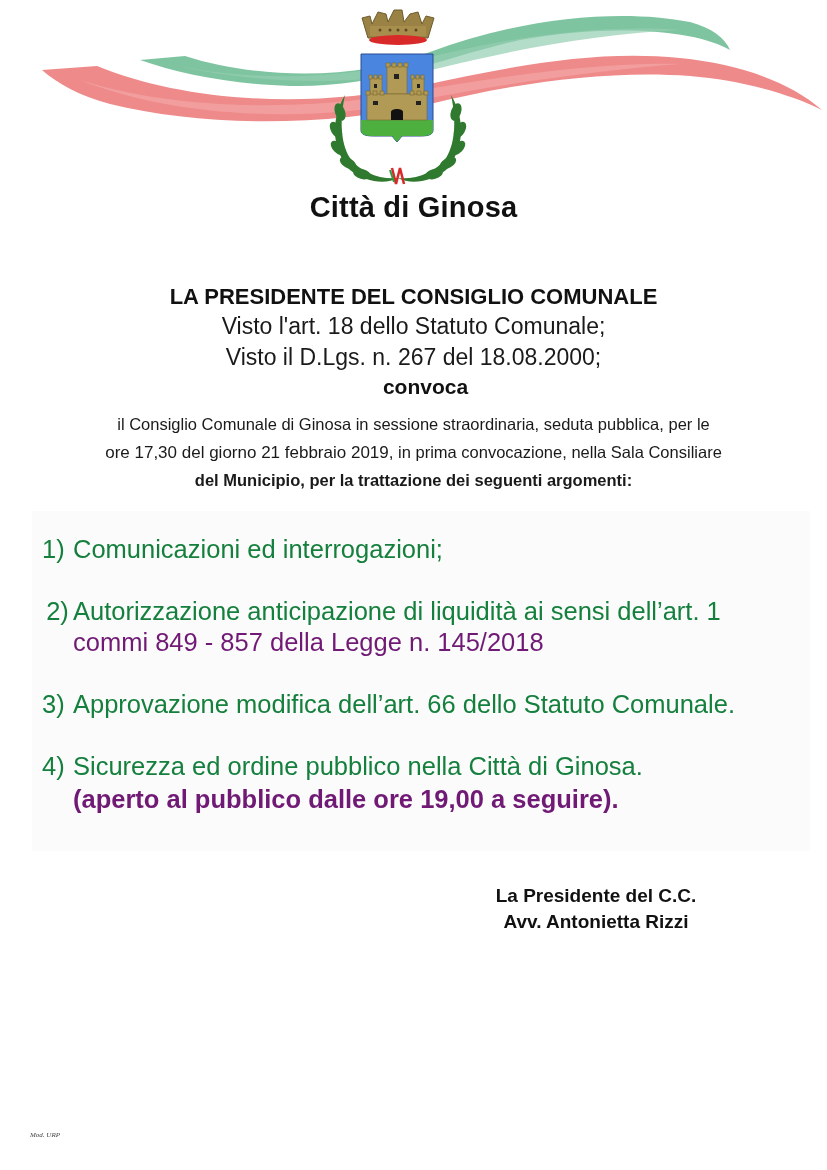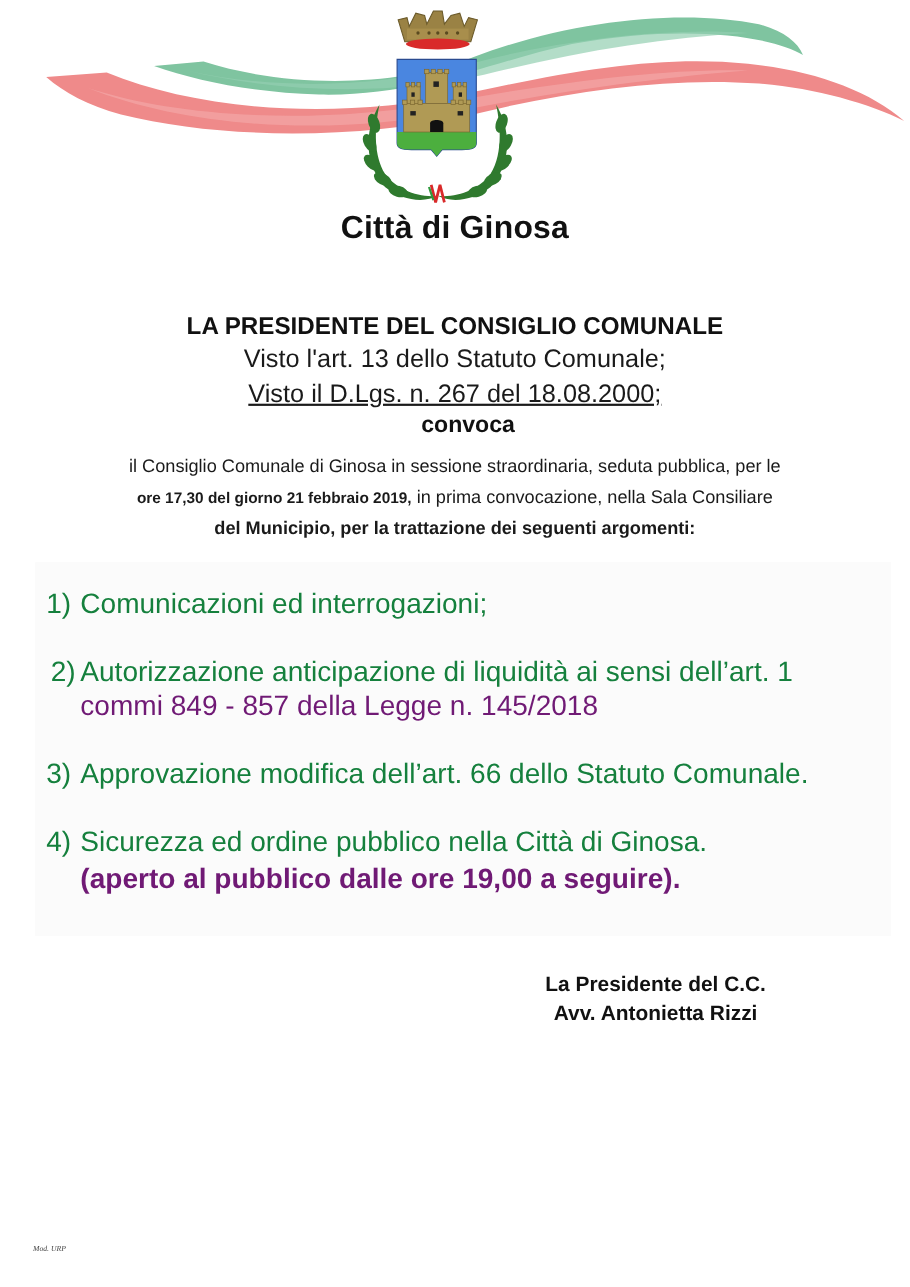--- a/index.html
+++ b/index.html
@@ -3,27 +3,27 @@
   <meta charset="utf-8">
   <style>
     html, body { margin:0; padding:0; background:#ffffff; }
     body { width:827px; height:1170px; position:relative; overflow:hidden; font-family:"Liberation Sans", sans-serif; color:#111; }
     #header-art { position:absolute; left:0; top:0; width:827px; height:200px; }
     .center-line { position:absolute; left:0; width:827px; text-align:center; white-space:nowrap; }
     #city-name { top:191px; font-size:29px; font-weight:bold; color:#111; letter-spacing:0.2px; }
     #title { top:284px; font-size:22px; font-weight:bold; color:#111; }
     .visto { font-size:23px; color:#1a1a1a; }
     #visto1 { top:313px; }
-    #visto2 { top:344px;text-decoration:underline; }
+    #visto2 { top:344px; }
     #convoca { top:375px; font-size:21px; font-weight:bold; color:#111;margin-left:12px; }
     .para { font-size:16.5px; color:#1a1a1a; }
     #para1 { top:415px; }
     #para2 { top:443px; }
     #para3 { top:471px;font-weight:bold; }
-    .para b { font-weight:bold; font-size:14px; }
+    .para b { font-weight:normal; font-size:17px; }
     #agenda-box { position:absolute; left:32px; top:511px; width:778px; height:340px; background:#fbfbfb; }
     .agenda-item { position:absolute; left:42px; font-size:25.5px; color:#15803d; white-space:nowrap; }
     .agenda-num { display:inline-block; width:31px; }
     .agenda-cont { position:absolute; left:73px; font-size:25.5px; color:#701a75; white-space:nowrap; }
     #item1 { top:535px; }
     #item2 { top:597px;text-align:center; }
     #item2b { top:628px; }
     #item3 { top:690px; }
     #item4 { top:752px; }
     #item4b { top:785px; font-weight:bold; }
@@ -104,21 +104,21 @@
     <rect x="394" y="74" width="5" height="5" fill="#222"></rect>
     <rect x="374" y="84" width="3" height="4" fill="#222"></rect>
     <rect x="417" y="84" width="3" height="4" fill="#222"></rect>
     <path d="M391 120 L 391 112 C 391 108, 403 108, 403 112 L 403 120 Z" fill="#111"></path>
   </g>
 </svg>
 
 <div id="city-name" class="center-line">Città di Ginosa</div>
 
 <div id="title" class="center-line">LA PRESIDENTE DEL CONSIGLIO COMUNALE</div>
-<div id="visto1" class="center-line visto">Visto l'art. 13 dello Statuto Comunale;</div>
+<div id="visto1" class="center-line visto">Visto l'art. 18 dello Statuto Comunale;</div>
 <div id="visto2" class="center-line visto">Visto il D.Lgs. n. 267 del 18.08.2000;</div>
 <div id="convoca" class="center-line">convoca</div>
 
 <div id="para1" class="center-line para">il Consiglio Comunale di Ginosa in sessione straordinaria, seduta pubblica, per le</div>
 <div id="para2" class="center-line para"><b>ore 17,30 del giorno 21 febbraio 2019,</b><span> in prima convocazione, nella Sala Consiliare</span></div>
 <div id="para3" class="center-line para">del Municipio, per la trattazione dei seguenti argomenti:</div>
 
 <div id="agenda-box"></div>
 
 <div id="item1" class="agenda-item"><span class="agenda-num">1)</span><span>Comunicazioni ed interrogazioni;</span></div>

